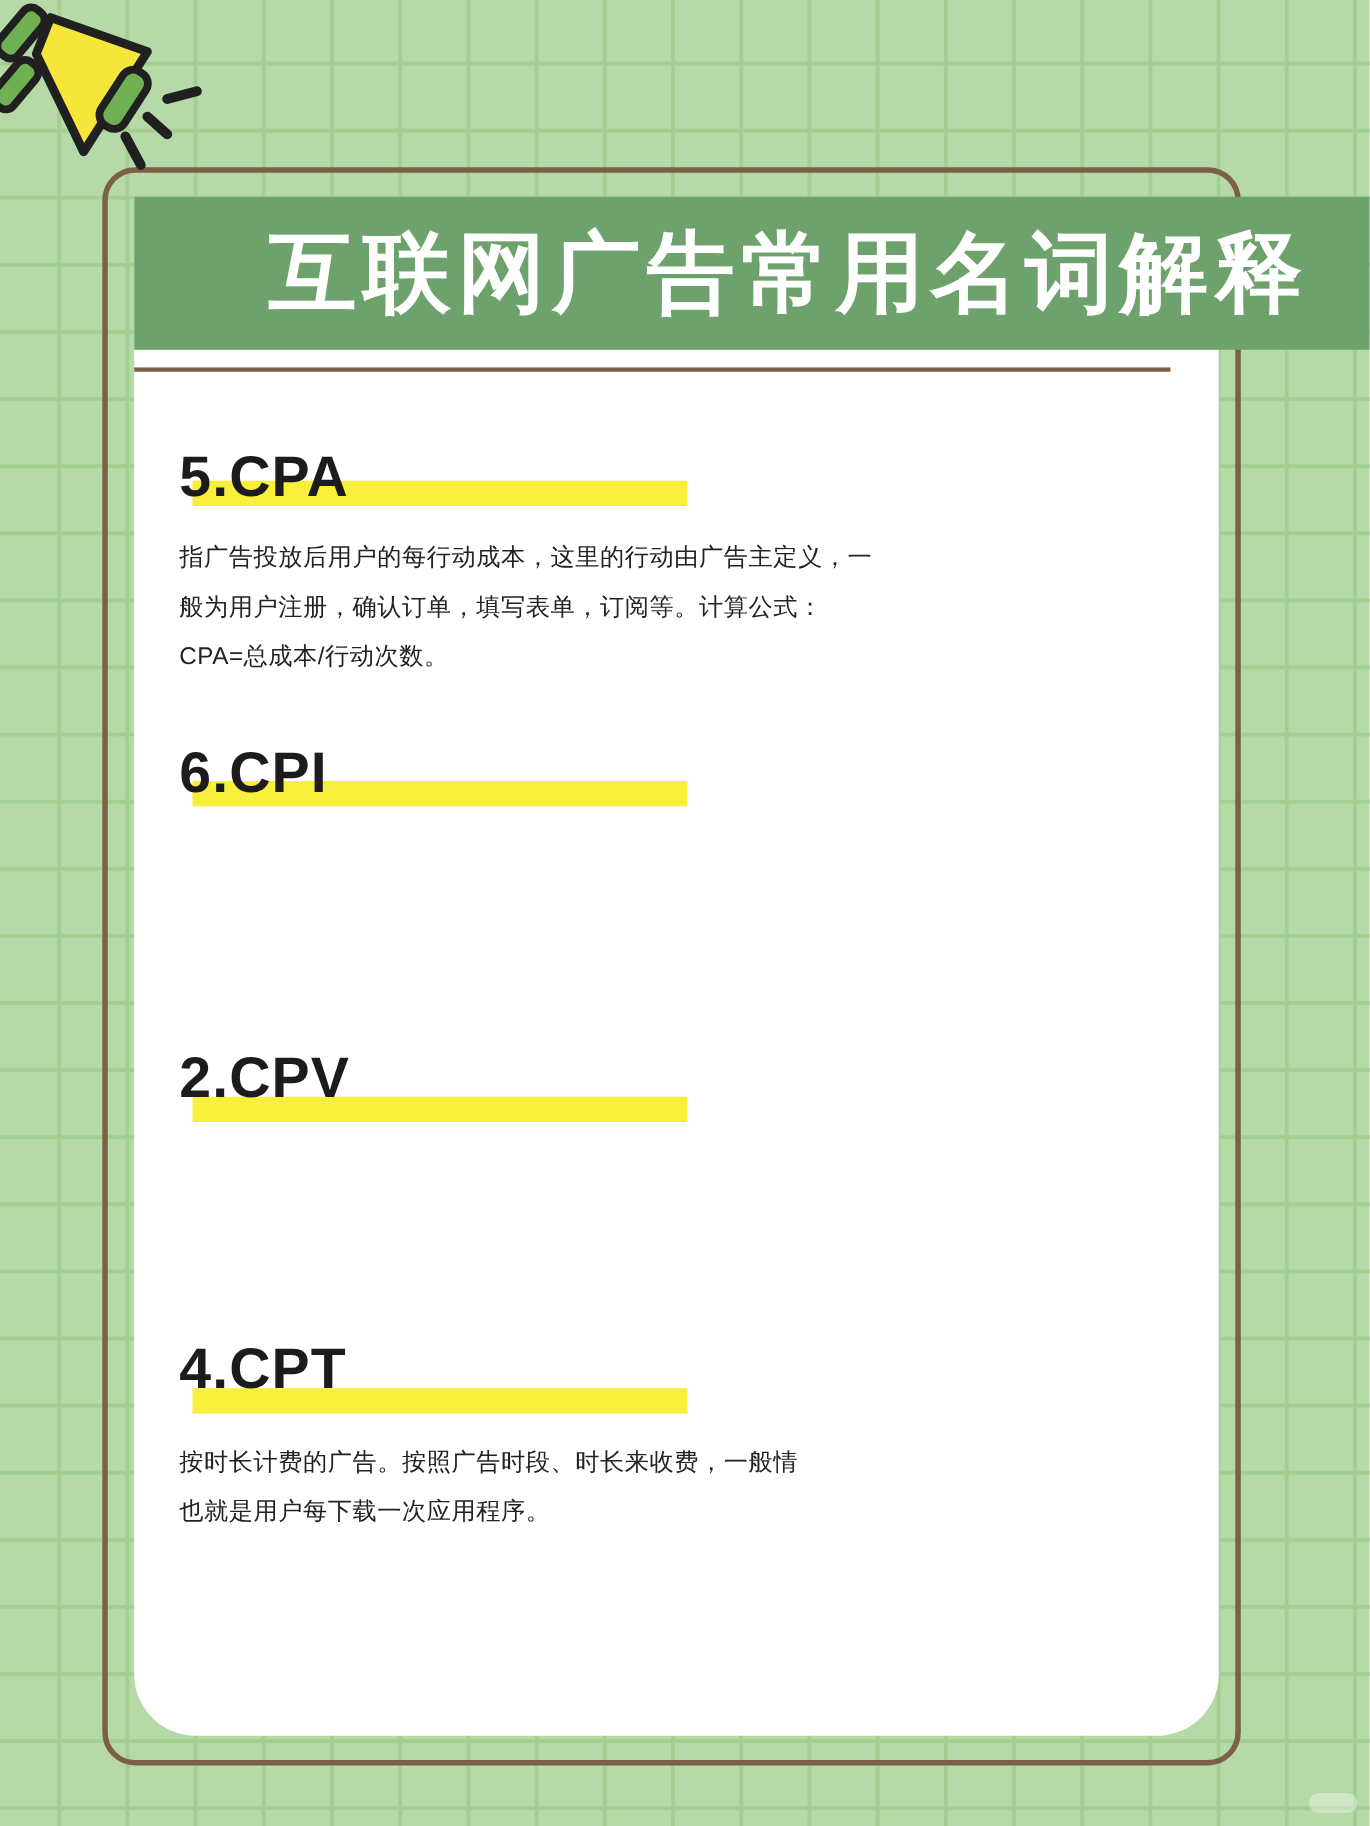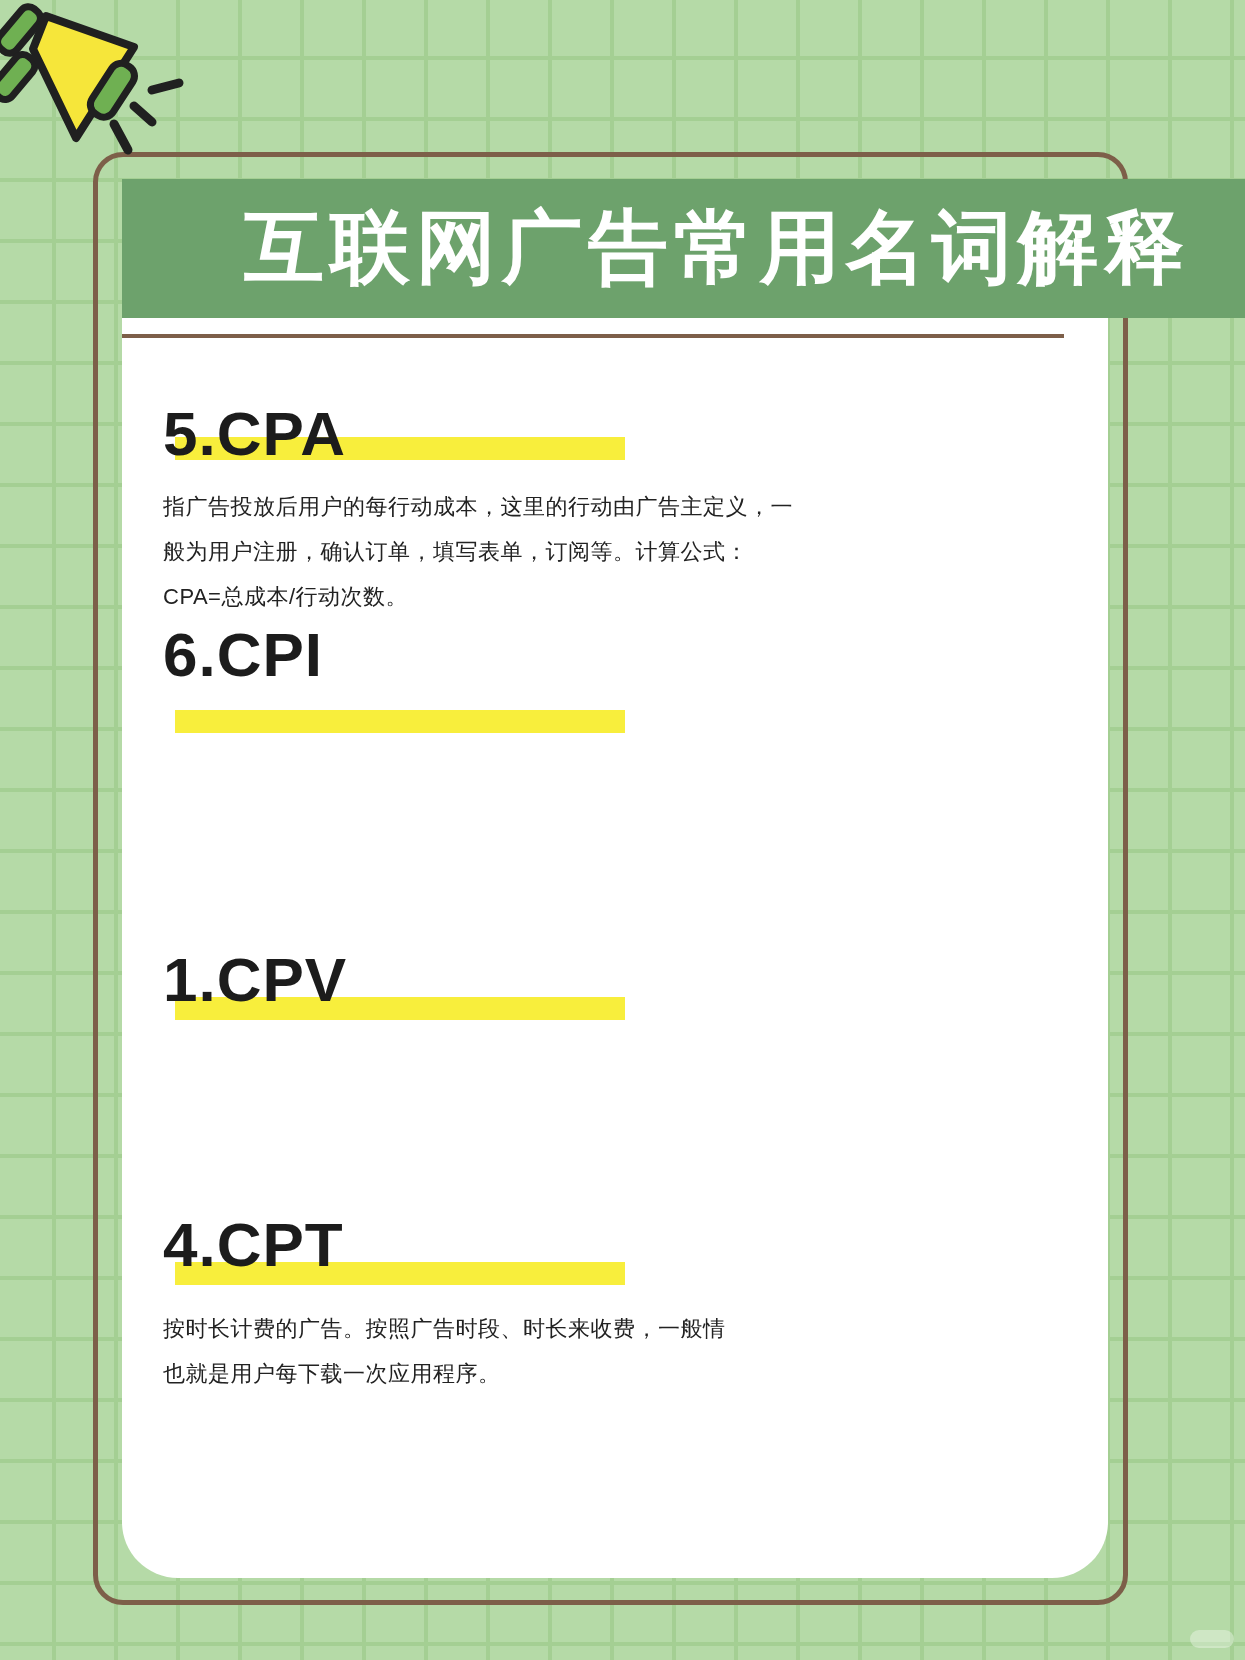--- a/index.html
+++ b/index.html
@@ -28,34 +28,34 @@
   }
   .banner h1{
     margin:0;color:#ffffff;font-size:80px;font-weight:900;
     letter-spacing:6px;white-space:nowrap;
   }
   .rule{
     position:absolute;left:0;top:155px;width:942px;height:4px;background:#7d5f49;
   }
   .term-head{
     position:absolute;left:41px;margin:0;z-index:2;
-    font-size:62px;font-weight:800;color:#1c1c1c;line-height:52px;
+    font-size:52px;font-weight:800;color:#1c1c1c;line-height:52px;
     letter-spacing:1px;
   }
   .hl-bar{
     position:absolute;left:53px;width:450px;height:23px;background:#f8ee3c;z-index:1;
   }
   .term-body{
     position:absolute;left:41px;width:950px;margin:0;z-index:2;
     font-size:22px;color:#222222;line-height:45px;white-space:pre-line;
     letter-spacing:0.5px;
   }
   
   #head-0{top:229px} #bar-0{top:258px} #body-0{top:305px}
-  #head-1{top:450px} #bar-1{top:531px} #body-1{top:582px}
+  #head-1{top:498px} #bar-1{top:531px} #body-1{top:582px}
   #head-2{top:775px} #bar-2{top:818px} #body-2{top:862px}
   #head-3{top:1040px} #bar-3{top:1083px} #body-3{top:1127px}
   .megaphone{position:absolute;left:0;top:0;z-index:5;}
   .watermark{
     position:absolute;left:1190px;top:1630px;width:44px;height:18px;
     background:rgba(255,255,255,0.35);border-radius:9px;
   }
 </style>
 </head>
 <body>
@@ -72,21 +72,21 @@
   <span class="hl-bar" id="bar-0"></span>
   <h2 class="term-head" id="head-0">5.CPA</h2>
   <p class="term-body" id="body-0">指广告投放后用户的每行动成本，这里的行动由广告主定义，一
 般为用户注册，确认订单，填写表单，订阅等。计算公式：
 CPA=总成本/行动次数。</p>
 
   <span class="hl-bar" id="bar-1"></span>
   <h2 class="term-head" id="head-1">6.CPI</h2>
 
   <span class="hl-bar" id="bar-2"></span>
-  <h2 class="term-head" id="head-2">1.CPV</h2>
+  <h2 class="term-head" id="head-2">2.CPV</h2>
 
   <span class="hl-bar" id="bar-3"></span>
   <h2 class="term-head" id="head-3">4.CPT</h2>
   <p class="term-body" id="body-3">按时长计费的广告。按照广告时段、时长来收费，一般情
 也就是用户每下载一次应用程序。</p>
 
 </div>
 
 <svg class="megaphone" width="200" height="170" viewBox="0 0 200 170" aria-hidden="true">
 

